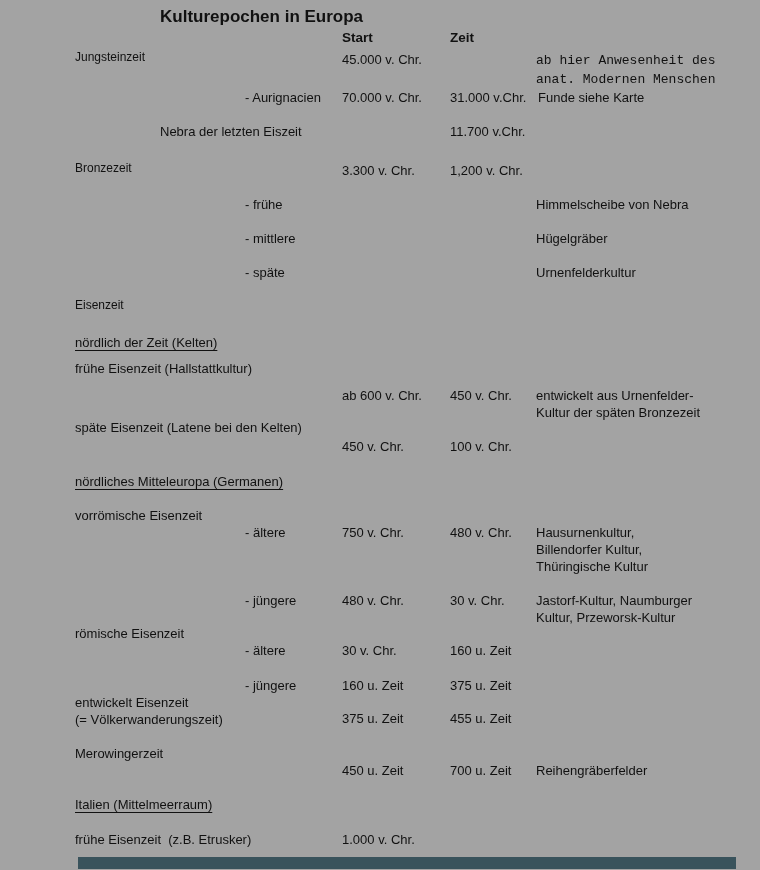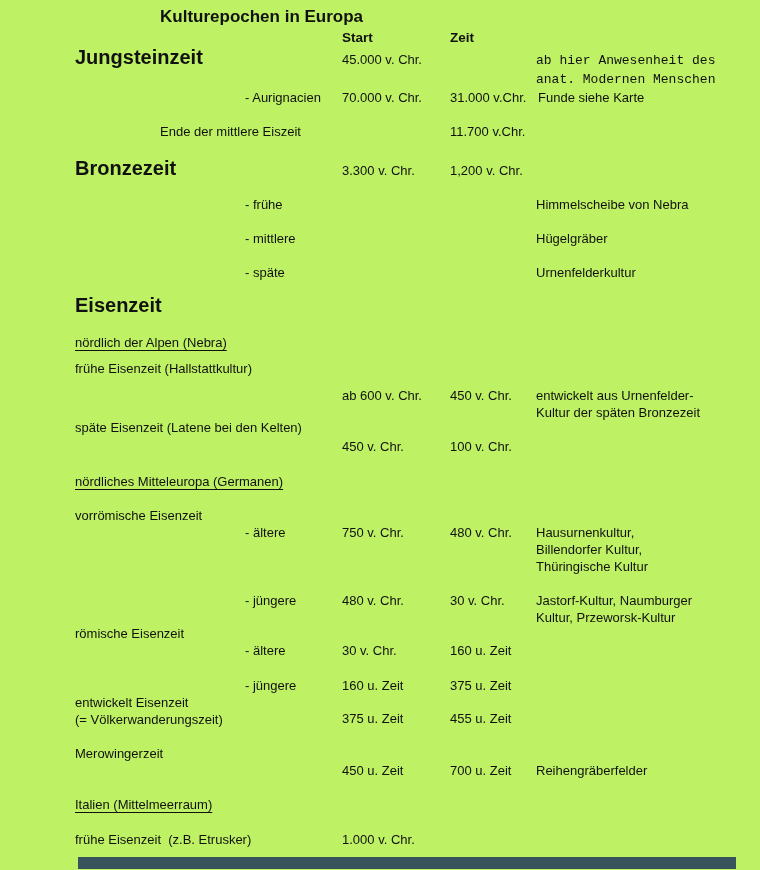--- a/index.html
+++ b/index.html
@@ -1,25 +1,25 @@
 <!DOCTYPE html>
 <html><head>
 <meta charset="utf-8">
 <style>
   html,body{margin:0;padding:0;}
   body{
     width:760px;height:870px;background:#ffffff;overflow:hidden;
     font-family:"Liberation Sans","DejaVu Sans",sans-serif;
     font-size:13px;line-height:17px;color:#111111;
   }
-  .doc{position:relative;width:760px;height:870px;background:#bef264;}
+  .doc{position:relative;width:760px;height:870px;background:#a3a3a3;}
   .s{position:absolute;white-space:pre-line;}
   .title{font-weight:bold;font-size:17px;line-height:20px;white-space:nowrap;}
   .hdr{font-weight:bold;font-size:13.5px;}
-  .b{font-weight:bold;font-size:20px;}
+  .b{font-weight:normal;font-size:12px;}
   .u{text-decoration:underline;text-underline-offset:3px;}
   .lh19{line-height:19px;font-family:Liberation Mono, monospace;}
   .bar{position:absolute;left:78px;top:857px;width:658px;height:12px;background:#39535c;}
 </style>
 </head>
 <body>
 
 <div class="doc">
 
   <div class="s title" style="left:160px;top:7px">Kulturepochen in Europa</div>
@@ -37,21 +37,21 @@
   </div>
 
   <div>
     <span class="s" style="left:245px;top:89px">- Aurignacien</span>
     <span class="s" style="left:342px;top:89px">70.000 v. Chr.</span>
     <span class="s" style="left:450px;top:89px">31.000 v.Chr.</span>
     <span class="s" style="left:538px;top:89px">Funde siehe Karte</span>
   </div>
 
   <div>
-    <span class="s" style="left:160px;top:123px">Ende der mittlere Eiszeit</span>
+    <span class="s" style="left:160px;top:123px">Nebra der letzten Eiszeit</span>
     <span class="s" style="left:450px;top:123px">11.700 v.Chr.</span>
   </div>
 
   <div>
     <span class="s b" style="left:75px;top:160px">Bronzezeit</span>
     <span class="s" style="left:342px;top:162px">3.300 v. Chr.</span>
     <span class="s" style="left:450px;top:162px">1,200 v. Chr.</span>
   </div>
 
   <div>
@@ -67,21 +67,21 @@
   <div>
     <span class="s" style="left:245px;top:264px">- späte</span>
     <span class="s" style="left:536px;top:264px">Urnenfelderkultur</span>
   </div>
 
   <div>
     <span class="s b" style="left:75px;top:297px">Eisenzeit</span>
   </div>
 
   <div>
-    <span class="s u" style="left:75px;top:334px">nördlich der Alpen (Nebra)</span>
+    <span class="s u" style="left:75px;top:334px">nördlich der Zeit (Kelten)</span>
   </div>
 
   <div>
     <span class="s" style="left:75px;top:360px">frühe Eisenzeit (Hallstattkultur)</span>
   </div>
 
   <div>
     <span class="s" style="left:342px;top:387px">ab 600 v. Chr.</span>
     <span class="s" style="left:450px;top:387px">450 v. Chr.</span>
     <span class="s" style="left:536px;top:387px">entwickelt aus Urnenfelder-

